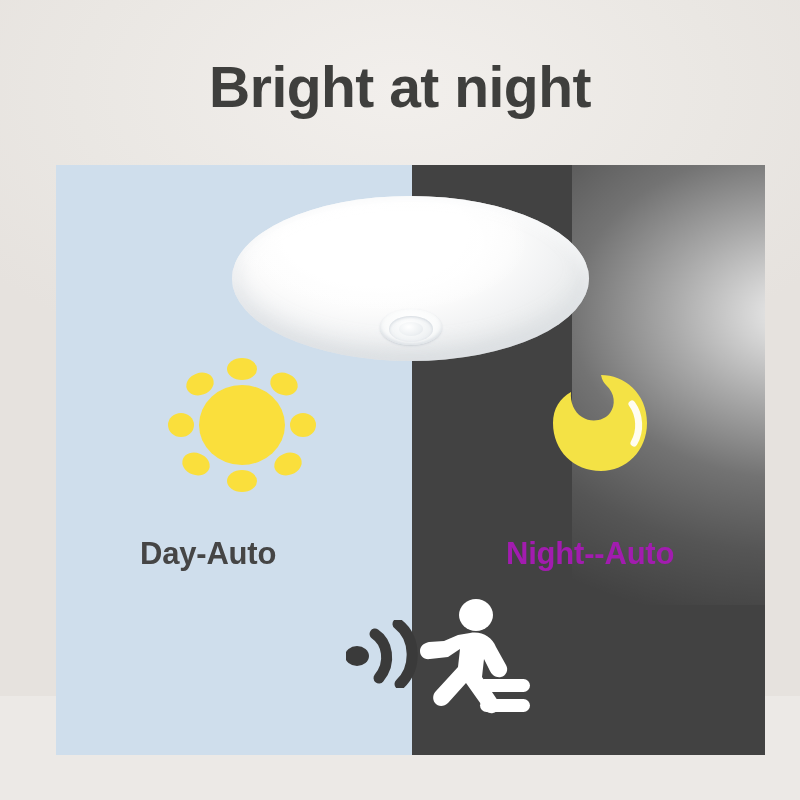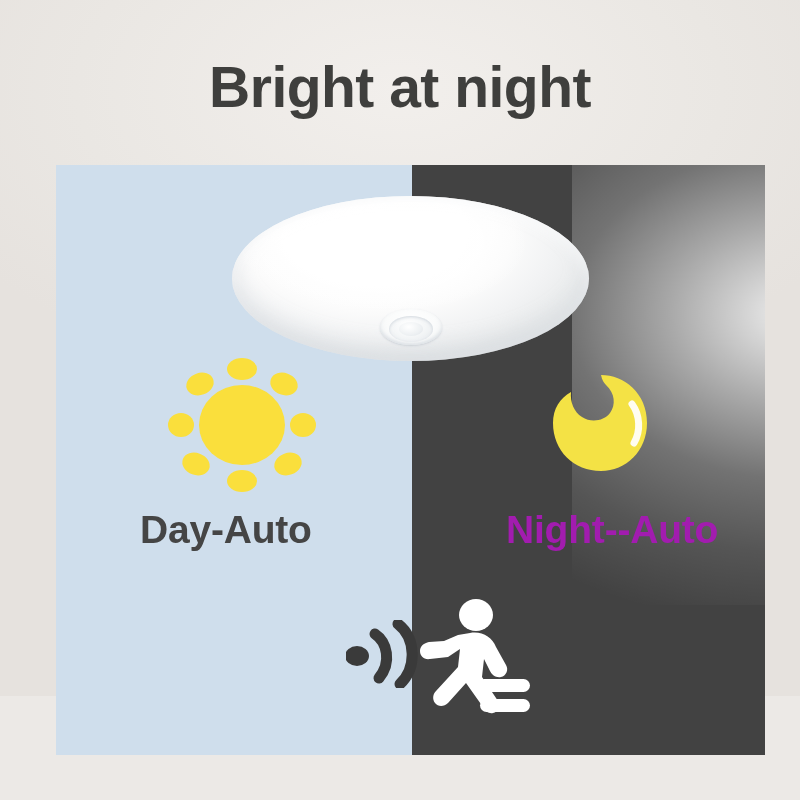--- a/index.html
+++ b/index.html
@@ -158,24 +158,25 @@
     position: absolute;
     left: 490px;   
     top: 206px;
     width: 110px;
     height: 104px;
   }
 
   
   .label {
     position: absolute;
-    font-size: 39px;
+    font-size: 31px;
     font-weight: bold;
     letter-spacing: -0.2px;
     white-space: nowrap;
+    margin-top: 28px;
   }
   .label-day {
     left: 84px;
     top: 343px;
     color: #454545;
   }
   .label-night {
     left: 450px;
     top: 343px;
     color: #a21caf;

